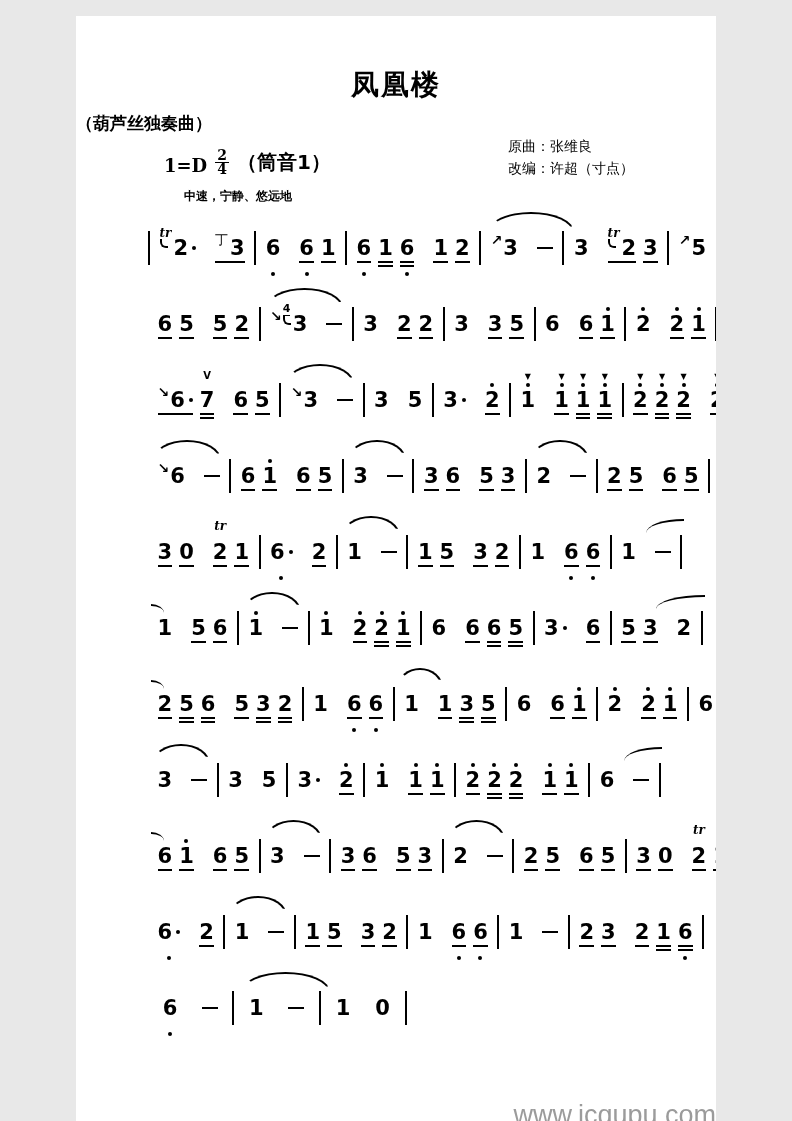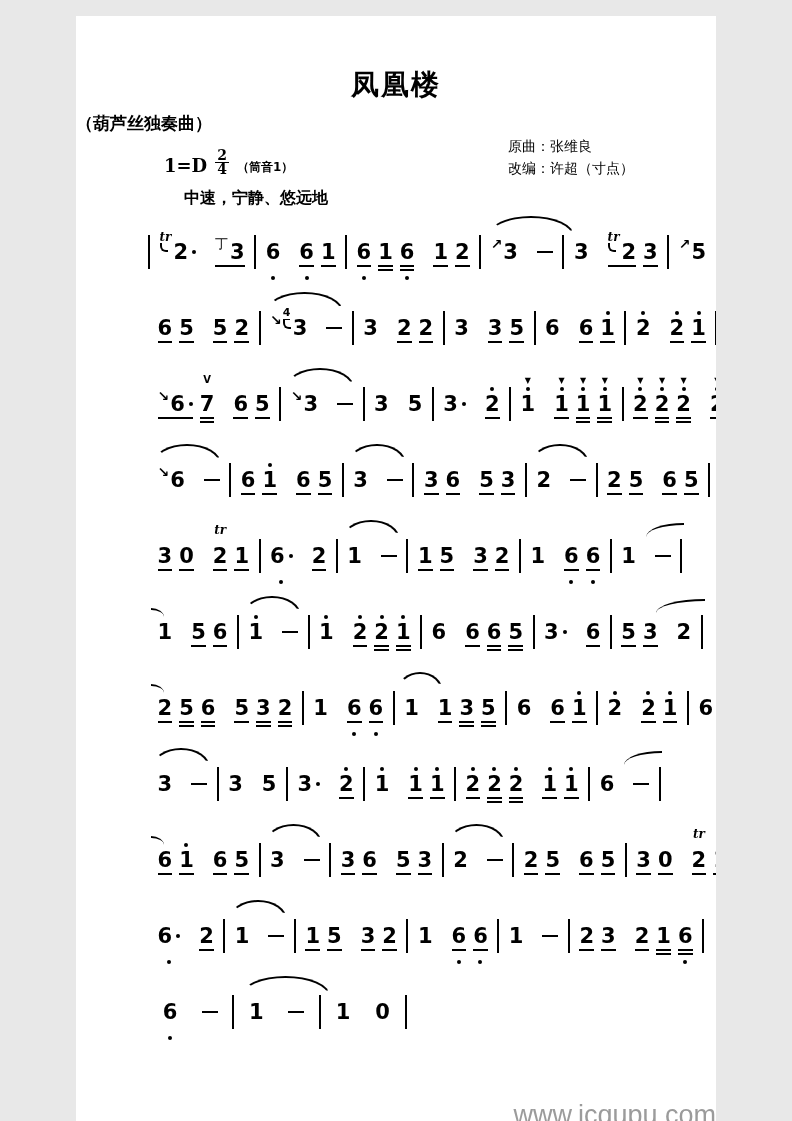--- a/index.html
+++ b/index.html
@@ -5,23 +5,23 @@
   html,body{margin:0;padding:0;background:#e8e8e8;}
   .page{width:640px;height:1121px;background:#ffffff;position:relative;margin:16px auto;
         font-family:"DejaVu Sans",sans-serif;color:#000;overflow:hidden;}
   .title{text-align:center;padding-top:50px;font-size:28px;font-weight:700;letter-spacing:2px;}
   .subtitle{text-align:left;margin-top:8px;font-size:17px;font-weight:700;}
   .keyrow{display:flex;align-items:flex-end;margin:14px 0 0 88px;font-weight:700;}
   .key{font-family:"DejaVu Serif",serif;font-size:18px;}
   .meter{display:inline-flex;flex-direction:column;align-items:center;margin:0 8px;
          font-family:"DejaVu Serif",serif;font-size:14px;line-height:13px;font-weight:700;}
   .meter .mt{border-bottom:1.5px solid #000;padding:0 2px;}
-  .tone{font-size:12px;}
+  .tone{font-size:20px;}
   .credits{position:absolute;top:120px;right:82px;font-size:14px;line-height:1.55;}
-  .tempo{margin:12px 0 10px 108px;font-size:16px;font-weight:700;}
+  .tempo{margin:12px 0 10px 108px;font-size:12px;font-weight:700;}
 
   #score{margin:6px 70px 0 72px;}
   .line{display:flex;align-items:flex-end;margin-bottom:14px;position:relative;height:62px;}
   .measure{flex:1;display:flex;justify-content:space-evenly;align-items:flex-end;position:relative;}
   .group{display:flex;align-items:flex-end;margin:0 6px;}
   .cell{display:flex;flex-direction:column;padding:0 3.5px;}
   .slot-orn{height:15px;display:flex;justify-content:center;align-items:flex-end;}
   .slot-dot{height:7px;display:flex;justify-content:center;align-items:center;}
   .slot-ul{height:9px;display:flex;flex-direction:column;padding-top:1px;}
   .ul-line{height:2px;background:#000;}

